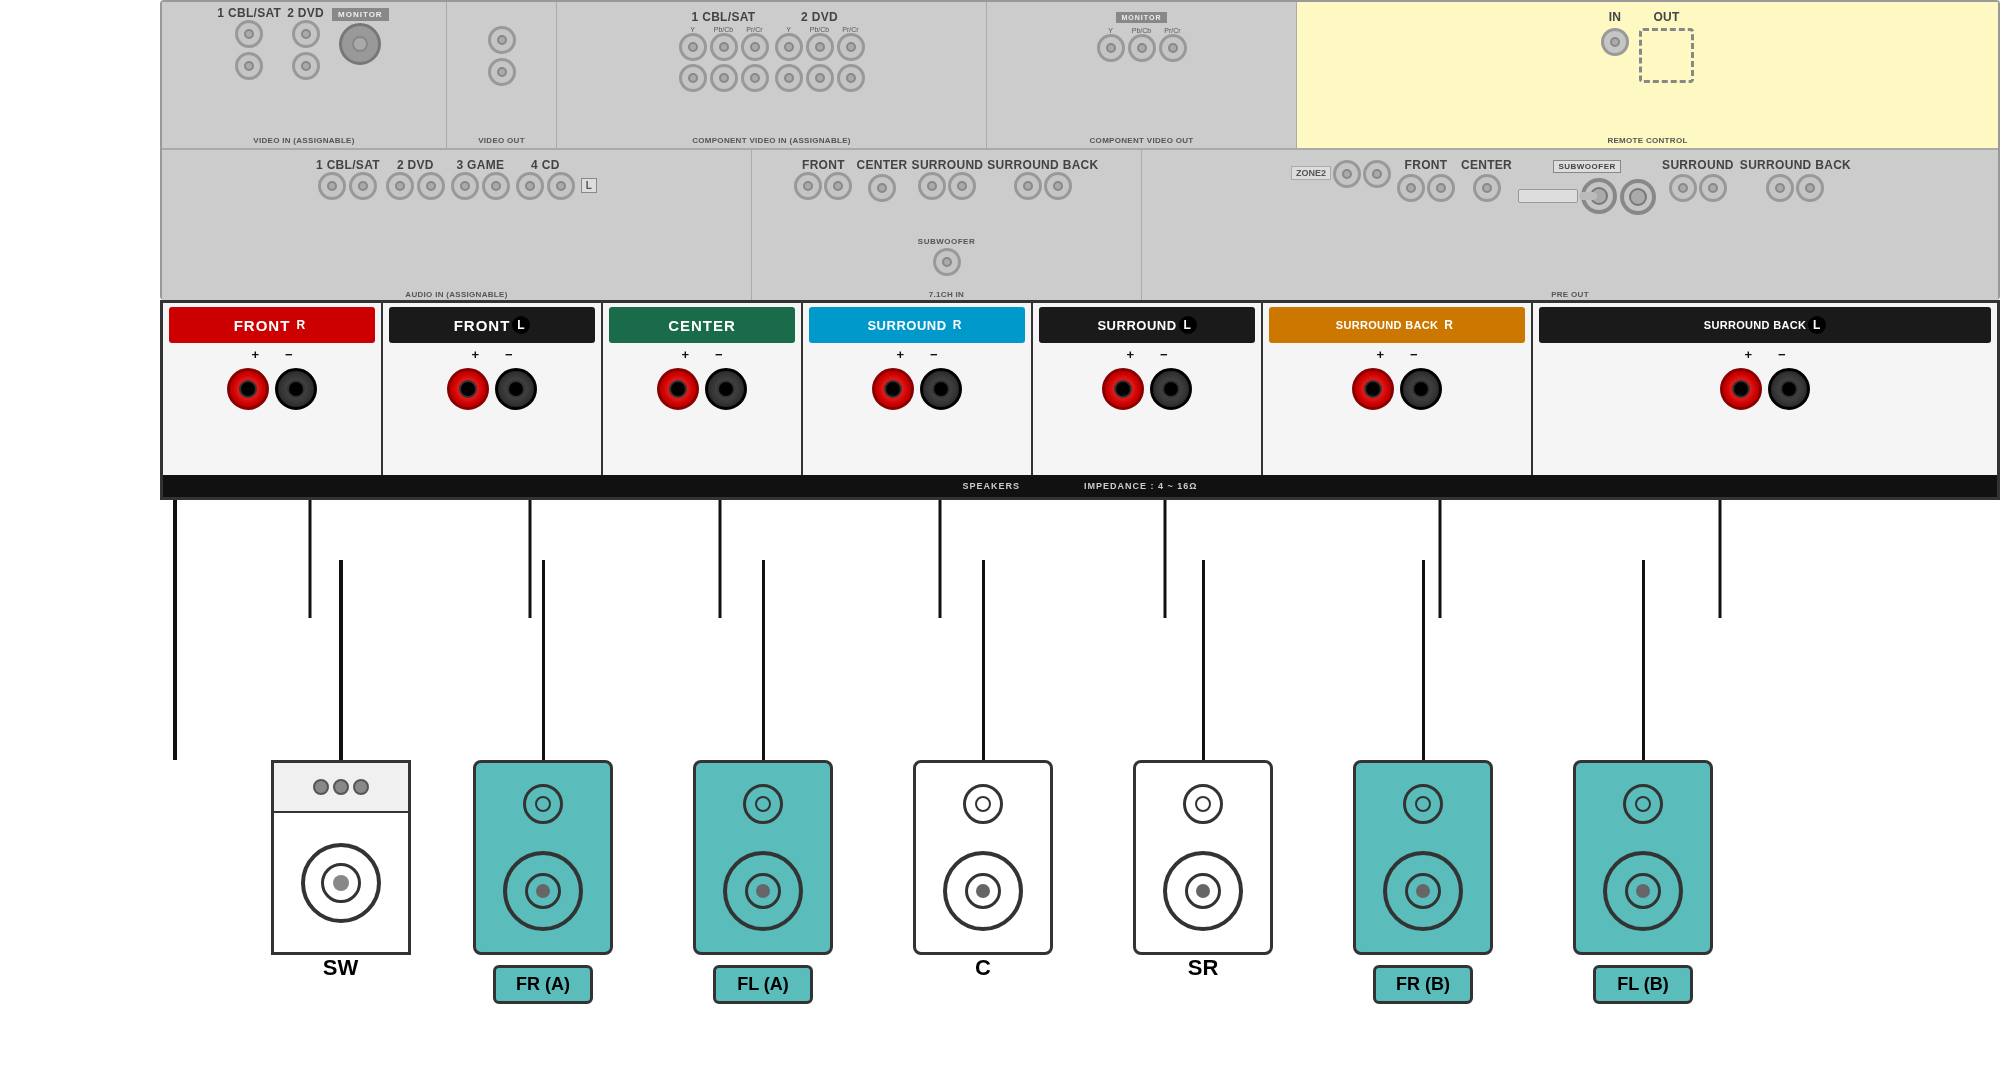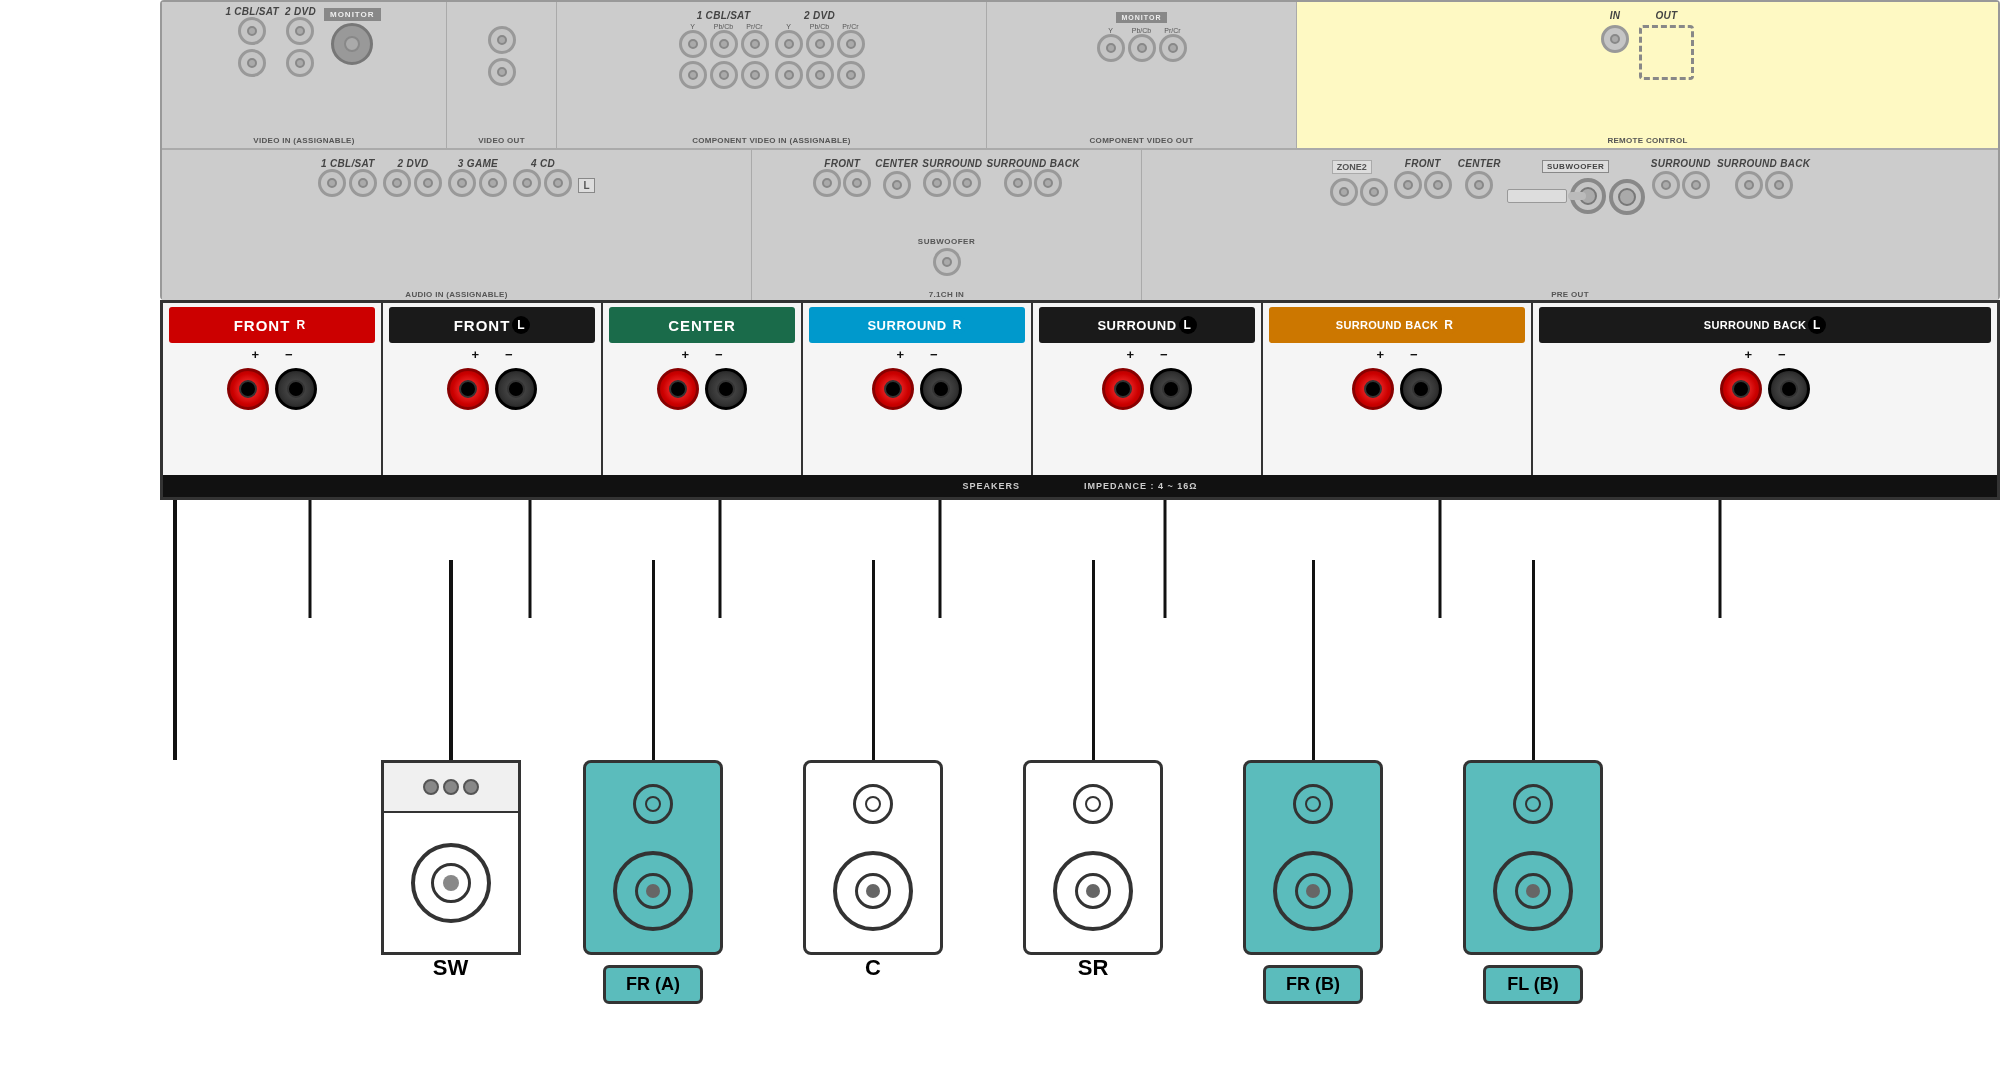--- a/index.html
+++ b/index.html
@@ -329,26 +329,25 @@
     
     .tg-front-r { width: 220px; }
     .tg-front-l { width: 220px; }
     .tg-center  { width: 200px; }
     .tg-surr-r  { width: 230px; }
     .tg-surr-l  { width: 230px; }
     .tg-sb-r    { width: 270px; }
     .tg-sb-l    { width: 270px; flex: 1; border-right: none; }
 
     .col-label {
-      font-size: 10px;
+      font-size: 12px;
       color: #444;
       text-align: right;
       font-weight: bold;
       letter-spacing: 0.3px;
-      font-style: italic;
     }
 
     
     .conn-group {
       display: flex;
       gap: 4px;
       align-items: center;
       justify-content: center;
     }
 
@@ -789,21 +788,21 @@
                 <div class="ring-conn-inner"></div>
               </div>
           </div>
         </div>
         <div class="section-bottom-label">7.1CH IN</div>
       </div>
 
       <div class="panel-section" style="flex:1;background:#ccc;border-right:none;">
         <div style="display:flex;padding:4px 6px;gap:6px;align-items:flex-start;margin-top:4px;">
 
-          <div style="display:flex;flex-direction:column;align-items:flex-start;">
+          <div style="display:flex;flex-direction:row;align-items:center;">
             <div class="zone2-label">ZONE2</div>
             <div style="display:flex;gap:2px;margin-top:2px;">
               <div class="ring-conn">
                   <div class="ring-conn-inner"></div>
                 </div>
               <div class="ring-conn">
                   <div class="ring-conn-inner"></div>
                 </div>
             </div>
           </div>
@@ -1012,20 +1011,34 @@
           </div>
           <div class="speaker-woofer">
             <div class="speaker-woofer-inner">
               <div class="speaker-woofer-center"></div>
             </div>
           </div>
         </div>
         <div class="speaker-label-box speaker-label-colored">FR (A)</div>
       </div>
 
+      <div class="speaker-item">
+        <div style="width:3px;height:200px;background:#111;margin:0 auto;"></div>
+        <div class="speaker-box-colored">
+          <div class="speaker-tweeter">
+            <div class="speaker-tweeter-inner"></div>
+          </div>
+          <div class="speaker-woofer">
+            <div class="speaker-woofer-inner">
+              <div class="speaker-woofer-center"></div>
+            </div>
+          </div>
+        </div>
+        <div class="speaker-label-box speaker-label-colored">FL (A)</div>
+      </div>
 
       <div class="speaker-item">
         <div style="width:3px;height:200px;background:#111;margin:0 auto;"></div>
         <div class="speaker-box-white">
           <div class="speaker-tweeter">
             <div class="speaker-tweeter-inner"></div>
           </div>
           <div class="speaker-woofer">
             <div class="speaker-woofer-inner">
               <div class="speaker-woofer-center"></div>

